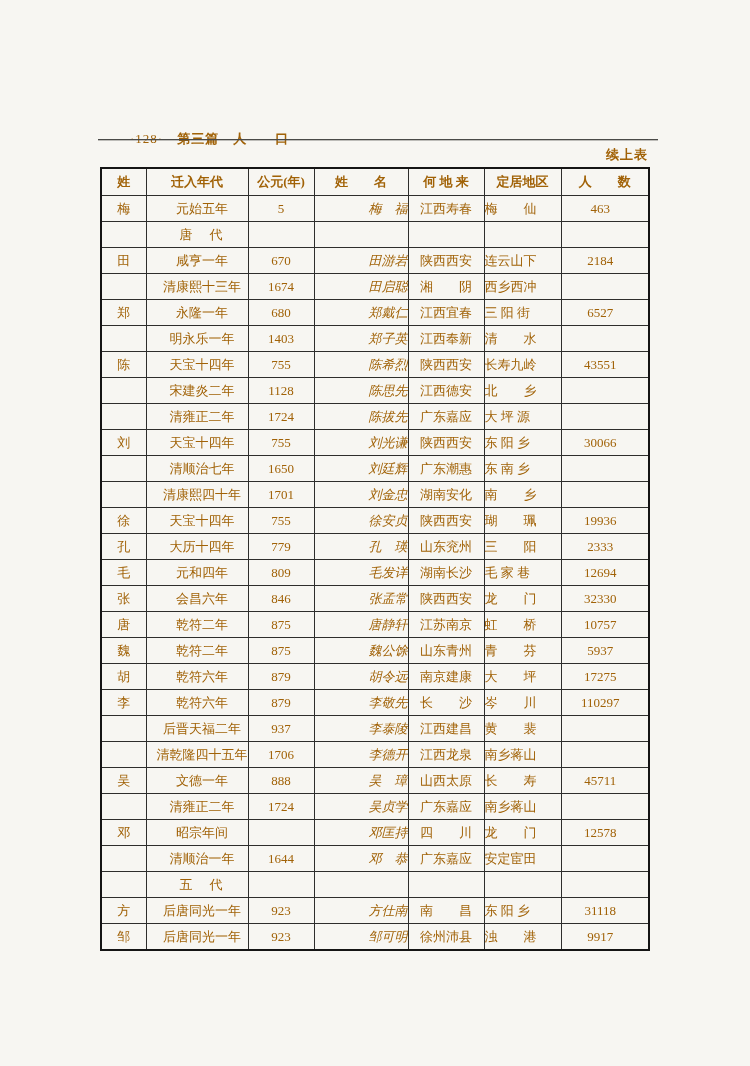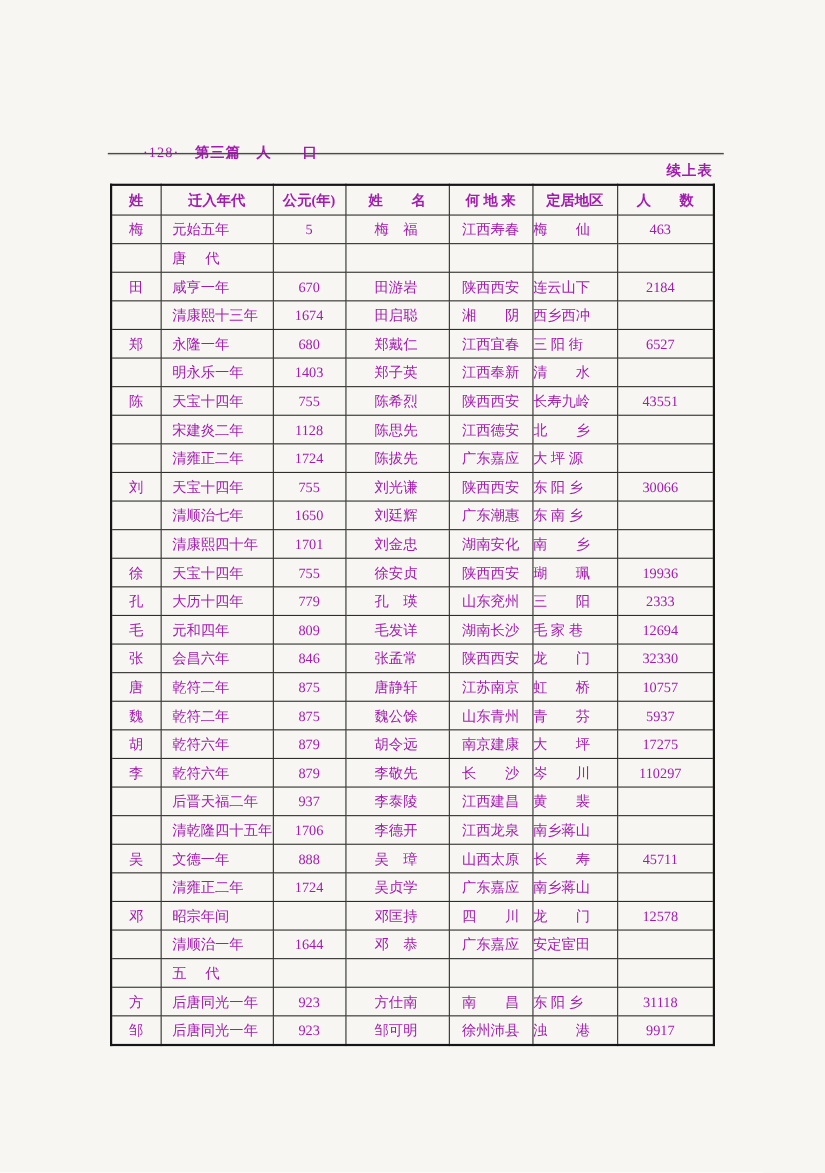--- a/index.html
+++ b/index.html
@@ -2,21 +2,21 @@
 <html><head>
 <meta charset="utf-8">
 <style>
   html,body { margin:0; padding:0; }
   .page {
     position: relative;
     width: 750px;
     height: 1066px;
     background: #f7f6f2;
     font-family: "Liberation Serif", "DejaVu Serif", serif;
-    color: #a21caf;
+    color: #a16207;
     overflow: hidden;
   }
   .page-header {
     position: absolute;
     left: 113px;
     top: 114px;
     font-size: 13px;
     letter-spacing: 1px;
     white-space: pre;
   }
@@ -67,23 +67,23 @@
     white-space: pre;
     font-weight: normal;
   }
   .migration thead th {
     height: 26px;
     line-height: 26px;
     font-weight: bold;
     text-align: center;
   }
   .migration td.c0 { text-align: center; }
-  .migration td.c1 { text-align: left; padding-left: 10px; }
+  .migration td.c1 { text-align: center; padding-left: 10px; }
   .migration td.c2 { text-align: center; }
-  .migration td.c3 { text-align: left; padding-left: 26px; }
+  .migration td.c3 { text-align: right; padding-left: 14px; font-style: italic; }
   .migration td.c4 { text-align: center; }
   .migration td.c5 { text-align: left; }
   .migration td.c6 { text-align: center; padding-right: 9px; }
   .migration td.section-label { font-weight: normal; letter-spacing: 2px; }
 </style>
 </head>
 <body>
 
 <div class="page">
 

